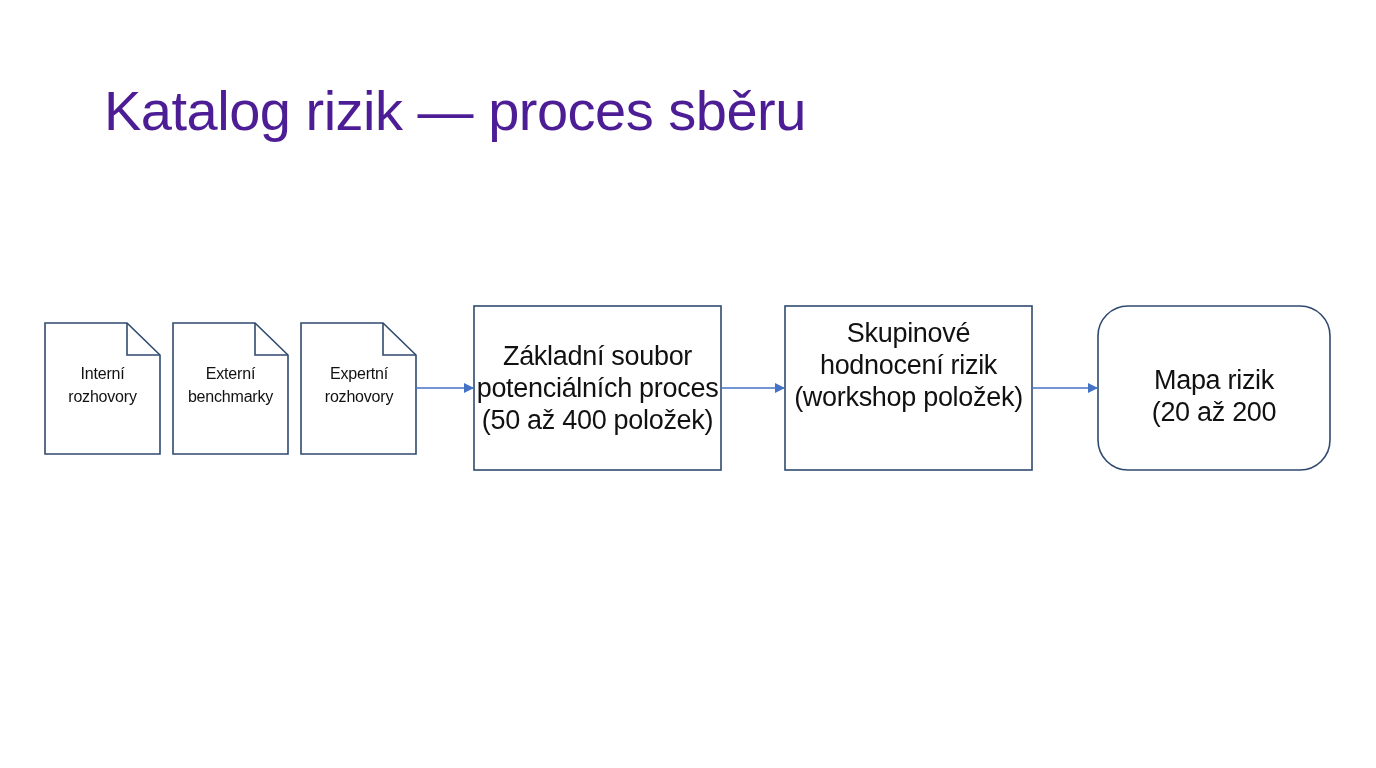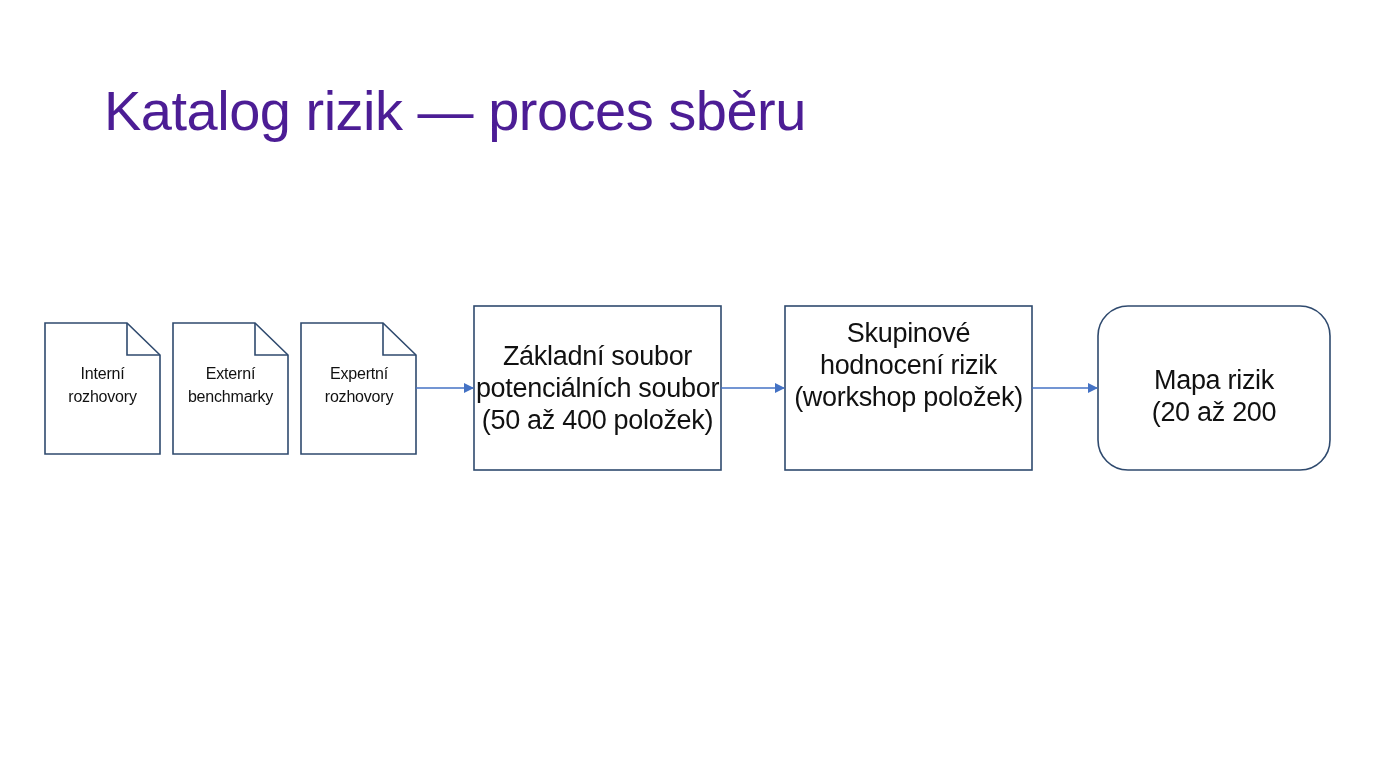--- a/index.html
+++ b/index.html
@@ -72,21 +72,21 @@
 <div class="label doc-label" style="left:293px; top:350px; width:132px; height:70px;">
   <div>
     <span>Expertní</span>
     <span>rozhovory</span>
   </div>
 </div>
 
 <div class="label box-label" style="left:474px; top:306px; width:247px; height:164px;">
   <div>
     <span>Základní soubor</span>
-    <span>potenciálních soubor</span>
+    <span>potenciálních proces</span>
     <span>(50 až 400 položek)</span>
   </div>
 </div>
 <div class="label box-label" style="left:785px; top:306px; width:247px; height:117px;">
   <div>
     <span>Skupinové</span>
     <span>hodnocení rizik</span>
     <span>(workshop položek)</span>
   </div>
 </div>

